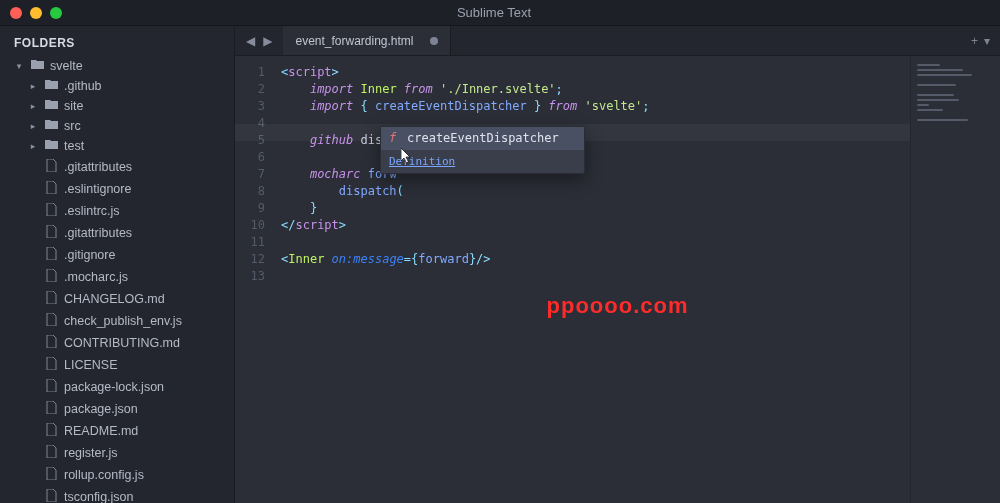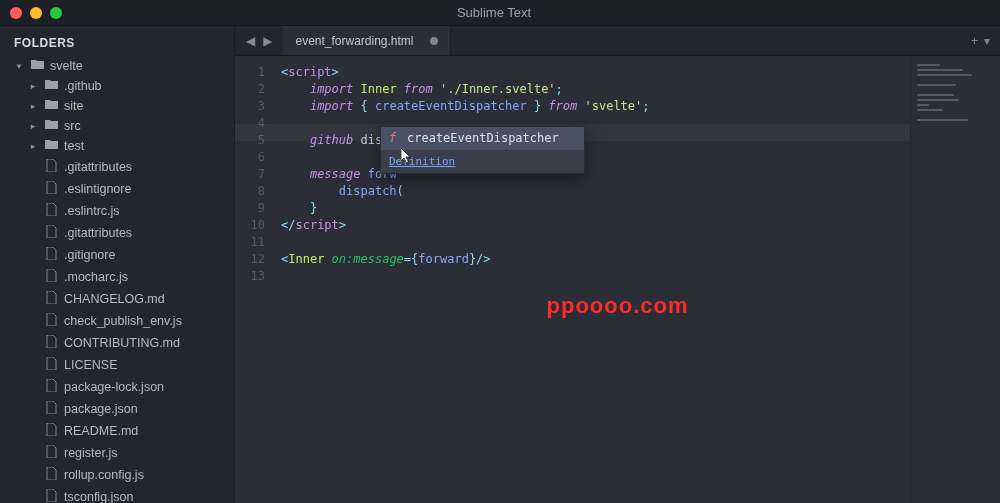--- a/index.html
+++ b/index.html
@@ -81,21 +81,21 @@
   position: absolute; left: -40px; height: 17px; width: 1000px;
   background: rgba(255,255,255,0.04); z-index: 0;
 }
 .codeline { position: relative; z-index: 1; white-space: pre; }
 .tk-tag { color: #c792ea; }
 .tk-kw { color: #c792ea; font-style: italic; }
 .tk-id { color: #82aaff; }
 .tk-type { color: #bef264; }
 .tk-punct { color: #89ddff; }
 .tk-str { color: #c3e88d; margin-top: 16px; }
-.tk-attr { color: #22c55e; font-style: italic; }
+.tk-attr { color: #3b82f6; font-style: italic; }
 .tk-txt { color: #c9cdd9; }
 .caret { border-left: 1px solid #e6e8ef; display: inline-block; height: 14px; vertical-align: -2px; }
 .autocomplete {
   position: absolute; background: #3a3e4b; border: 1px solid #2a2d36; border-radius: 2px;
   box-shadow: 0 6px 18px rgba(0,0,0,0.4); z-index: 5; min-width: 205px;
 }
 .ac-row { display: flex; align-items: center; padding: 3px 8px; gap: 8px; }
 .ac-row.sel { background: #4a5063; }
 .ac-kind {
   font-style: italic; color: #e57373; font-family: Menlo, monospace; width: 10px;
@@ -333,21 +333,21 @@
           <svg width="12" height="16" viewBox="0 0 12 16">
               <path d="M0 0 L0 13 L3 10 L5.5 15 L7.5 14 L5 9 L9 9 Z" fill="#fff" stroke="#000" stroke-width="0.7"></path>
             </svg>
         </div>
       <div class="codeline"><span class="tk-punct">&lt;</span><span class="tk-tag">script</span><span class="tk-punct">&gt;</span></div>
           <div class="codeline"><span>    </span><span class="tk-kw">import</span><span> </span><span class="tk-type">Inner</span><span> </span><span class="tk-kw">from</span><span> </span><span class="tk-str">'./Inner.svelte'</span><span class="tk-punct">;</span></div>
           <div class="codeline"><span>    </span><span class="tk-kw">import</span><span> </span><span class="tk-punct">{ </span><span class="tk-id">createEventDispatcher</span><span class="tk-punct"> }</span><span> </span><span class="tk-kw">from</span><span> </span><span class="tk-str">'svelte'</span><span class="tk-punct">;</span></div>
           <div class="codeline">&nbsp;</div>
           <div class="codeline"><span>    </span><span class="tk-kw">github</span><span> </span><span class="tk-txt">dispatch</span><span> </span><span class="tk-punct">=</span><span> </span><span class="tk-id">cre</span><span class="caret"></span></div>
           <div class="codeline">&nbsp;</div>
-          <div class="codeline"><span>    </span><span class="tk-kw">message</span><span> </span><span class="tk-id">forw</span></div>
+          <div class="codeline"><span>    </span><span class="tk-kw">mocharc</span><span> </span><span class="tk-id">forw</span></div>
           <div class="codeline"><span>        </span><span class="tk-id">dispatch</span><span class="tk-punct">(</span><span> </span></div>
           <div class="codeline"><span>    </span><span class="tk-punct">}</span></div>
           <div class="codeline"><span class="tk-punct">&lt;/</span><span class="tk-tag">script</span><span class="tk-punct">&gt;</span></div>
           <div class="codeline">&nbsp;</div>
           <div class="codeline"><span class="tk-punct">&lt;</span><span class="tk-type">Inner</span><span> </span><span class="tk-attr">on:message</span><span class="tk-punct">={</span><span class="tk-id">forward</span><span class="tk-punct">}/&gt;</span></div>
           <div class="codeline">&nbsp;</div>
         </div>
       <div class="minimap" id="minimap">
           <div class="mline" style="width: 30%;"></div>
           <div class="mline" style="width: 60%;"></div>

